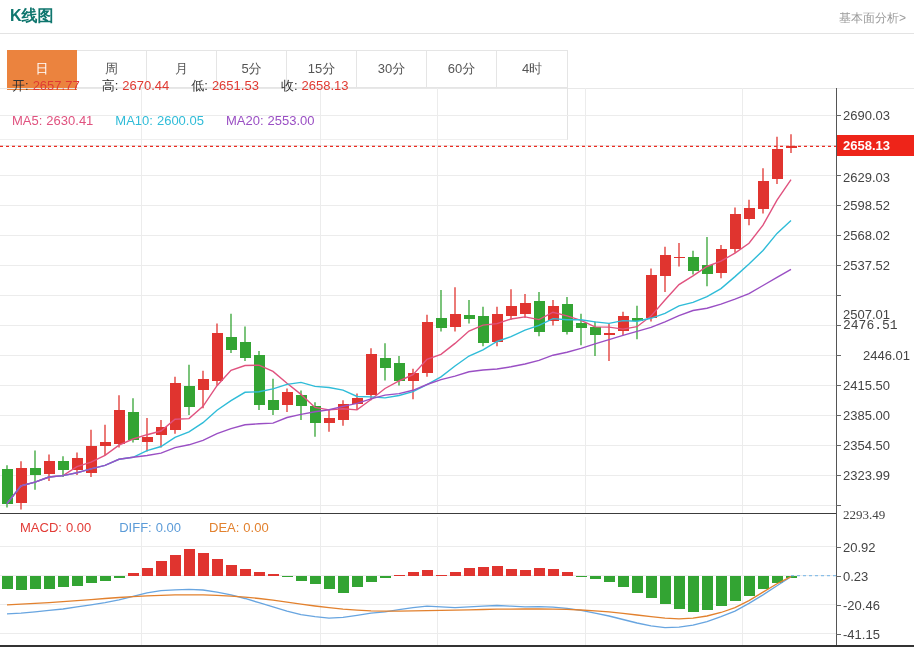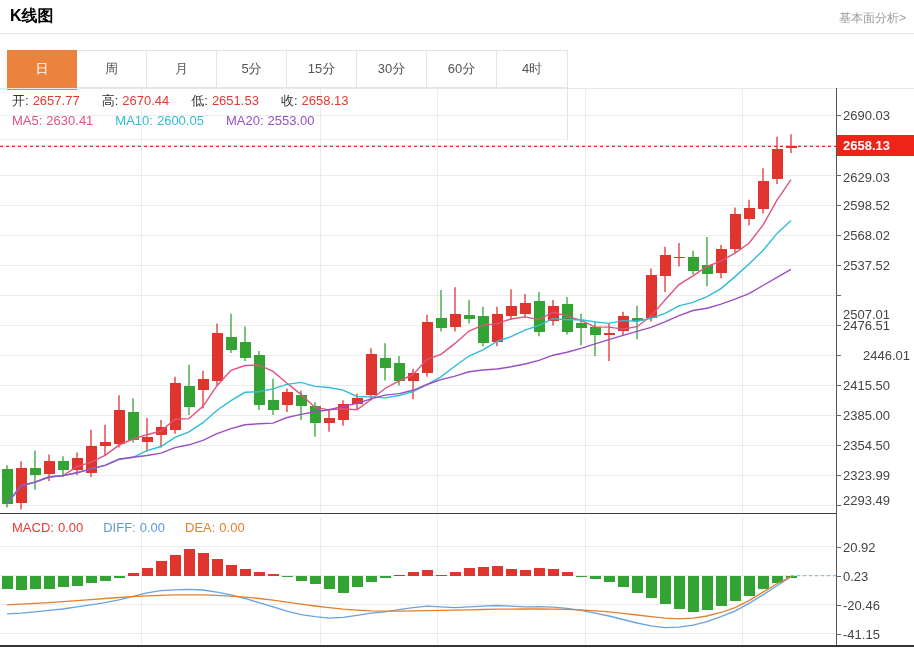--- a/index.html
+++ b/index.html
@@ -1,36 +1,36 @@
 <!DOCTYPE html>
 <html><head>
 <meta charset="utf-8">
 <style>
   html,body{margin:0;padding:0;background:#fff;}
   .screen{position:relative;width:914px;height:649px;background:#fff;overflow:hidden;
           font-family:"Liberation Sans","DejaVu Sans",sans-serif;}
-  .page-title{position:absolute;left:10px;top:6px;font-size:16px;font-weight:bold;color:#000000;}
+  .page-title{position:absolute;left:10px;top:6px;font-size:16px;font-weight:bold;color:#0f766e;}
   .top-link{position:absolute;right:8px;top:10px;font-size:12px;color:#9b9b9b;text-decoration:none;cursor:pointer;}
   .header-divider{position:absolute;left:0;top:33px;width:914px;height:0;border-top:1px solid #e3e3e3;}
   .tab-bar{position:absolute;left:7px;top:50px;height:38px;display:flex;border:1px solid #e5e5e5;box-sizing:border-box;}
   .tab{width:70px;box-sizing:border-box;border-right:1px solid #e5e5e5;color:#555;font-size:13px;
        text-align:center;line-height:36px;background:#fff;cursor:pointer;user-select:none;}
   .tab:last-child{border-right:none;}
   .tab.selected{background:#eb833e;color:#fff;border-right:none;line-height:38px;margin:-1px 0 -1px -1px;height:40px;}
   .chart-top-border{position:absolute;left:0;top:88px;width:914px;border-top:1px solid #e8e8e8;}
   .legend-box{position:absolute;left:0;top:88px;width:568px;height:52px;box-sizing:border-box;
               border-right:1px solid #e3e3e3;border-bottom:1px solid #efefef;background:transparent;pointer-events:none;}
   .legend-row{position:absolute;left:12px;font-size:13px;white-space:nowrap;}
   .legend-row span{margin-right:4px;}
   .legend-row .grp{margin-right:18px;}
-  #ohlc-row{top:92px;}
+  #ohlc-row{top:77px;}
   #ma-row{top:113px;text-align:right;}
   #macd-row{position:absolute;left:12px;top:520px;font-size:13px;white-space:nowrap;}
   #macd-row span{margin-right:4px;}
-  #macd-row .grp{margin-right:16px;}
+  #macd-row .grp{margin-right:16px;margin-left:8px;}
   svg{position:absolute;left:0;}
   #main-svg{top:88px;}
   #macd-svg{top:517px;}
   .pane-divider{position:absolute;left:0;top:513px;width:836px;border-top:1px solid #3c3c3c;}
   .bottom-border{position:absolute;left:0;top:645px;width:914px;border-top:2px solid #333;}
   .axis-line{position:absolute;left:836px;top:88px;width:0;height:557px;border-left:1px solid #555;}
   .ytick{position:absolute;left:843px;font-size:13px;color:#444;}
   .ytick-dash{position:absolute;left:836px;width:5px;border-top:1px solid #666;}
   .price-badge{position:absolute;left:837px;top:136px;width:77px;height:21px;background:#ee2419;color:#fff;
                font-size:13px;font-weight:bold;line-height:21px;padding-left:6px;box-sizing:border-box;}
@@ -283,33 +283,33 @@
       <div class="ytick" style="top: 170px;">2629.03</div>
       <div class="ytick-dash" style="top: 205.025px;"></div>
       <div class="ytick" style="top: 198.025px;">2598.52</div>
       <div class="ytick-dash" style="top: 235.024px;"></div>
       <div class="ytick" style="top: 228.024px;">2568.02</div>
       <div class="ytick-dash" style="top: 265.023px;"></div>
       <div class="ytick" style="top: 258.023px;">2537.52</div>
       <div class="ytick-dash" style="top: 295.031px;"></div>
       <div class="ytick" style="top: 288.031px; margin-top: 19px;">2507.01</div>
       <div class="ytick-dash" style="top: 325.03px;"></div>
-      <div class="ytick" style="top: 318.03px;">2476.51</div>
+      <div class="ytick" style="top: 318.03px; font-family: Liberation Mono, monospace;">2476.51</div>
       <div class="ytick-dash" style="top: 355.029px;"></div>
       <div class="ytick" style="top: 348.029px; margin-left: 20px;">2446.01</div>
       <div class="ytick-dash" style="top: 385.038px;"></div>
       <div class="ytick" style="top: 378.038px;">2415.50</div>
       <div class="ytick-dash" style="top: 415.037px;"></div>
       <div class="ytick" style="top: 408.037px;">2385.00</div>
       <div class="ytick-dash" style="top: 445.035px;"></div>
       <div class="ytick" style="top: 438.035px;">2354.50</div>
       <div class="ytick-dash" style="top: 475.044px;"></div>
       <div class="ytick" style="top: 468.044px;">2323.99</div>
       <div class="ytick-dash" style="top: 505.043px;"></div>
-      <div class="ytick" style="top: 493px;">2293.49</div>
+      <div class="ytick" style="top: 507px; font-family: Liberation Serif, serif;">2293.49</div>
     </div>
   <div id="macd-axis">
       <div class="ytick-dash" style="top: 546.694px;"></div>
       <div class="ytick" style="top: 539.694px;">20.92</div>
       <div class="ytick-dash" style="top: 575.701px;"></div>
       <div class="ytick" style="top: 568.701px;">0.23</div>
       <div class="ytick-dash" style="top: 604.707px;"></div>
       <div class="ytick" style="top: 597.707px;">-20.46</div>
       <div class="ytick-dash" style="top: 633.714px;"></div>
       <div class="ytick" style="top: 626.714px;">-41.15</div>

